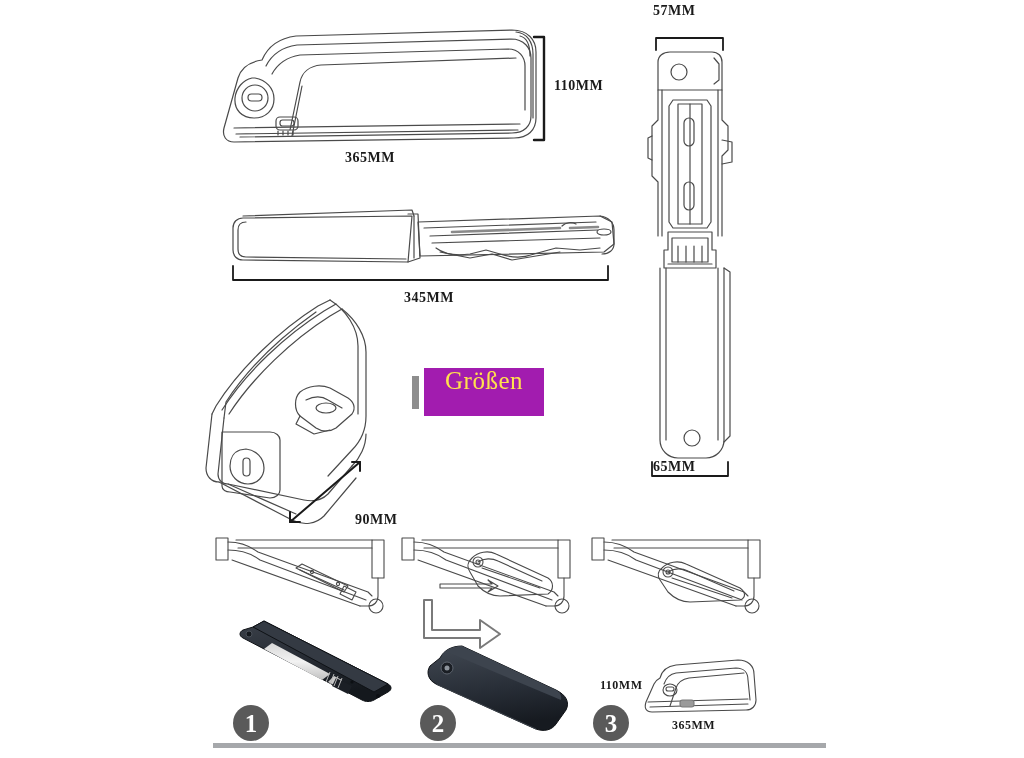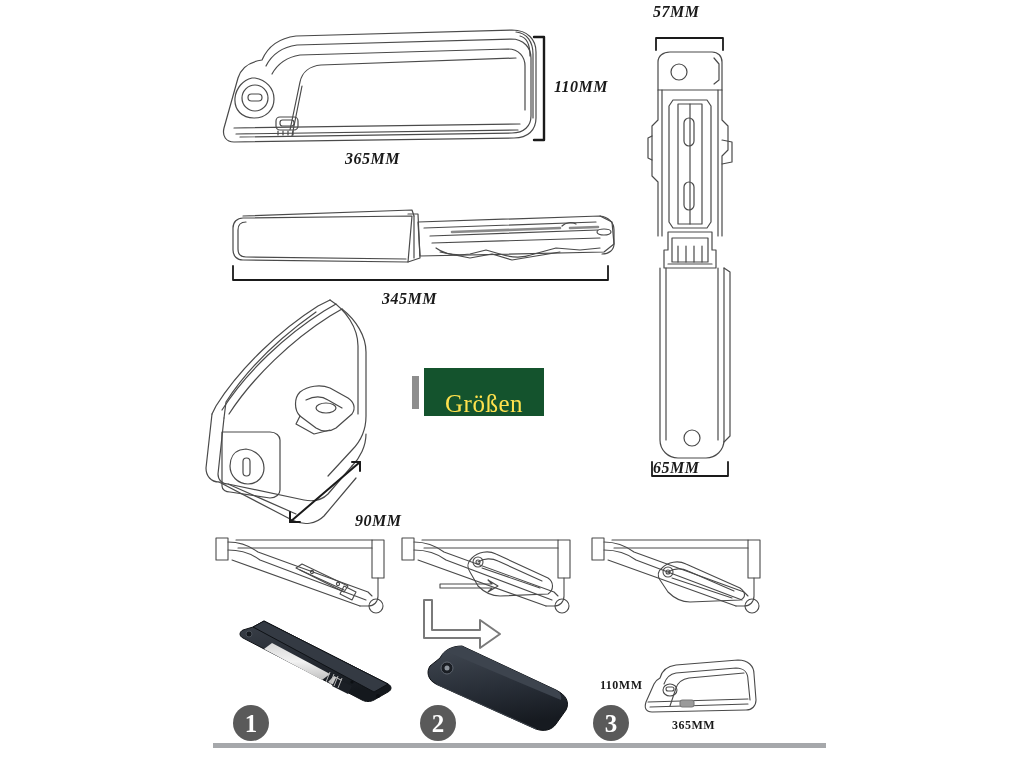--- a/index.html
+++ b/index.html
@@ -16,42 +16,42 @@
     font-family: "Liberation Serif", serif;
   }
   .dim-label {
     position: absolute;
     font-family: "Liberation Serif", serif;
     font-weight: bold;
     color: #1a1a1a;
     white-space: nowrap;
     letter-spacing: 0.5px;
   }
-  .dim-lg { font-size: 16px; font-style: italic; }
+  .dim-lg { font-size: 14px; }
   .dim-sm { font-size: 12px; }
 
   .svg-layer {
     position: absolute;
     left: 0;
     top: 0;
     width: 1024px;
     height: 758px;
     pointer-events: none;
   }
 
   
   #groessen-banner {
     position: absolute;
     left: 424px;
     top: 368px;
     width: 120px;
     height: 48px;
-    background: #14532d;
+    background: #a21caf;
     display: flex;
-    align-items: flex-end;
+    align-items: flex-start;
     justify-content: center;
   }
   #groessen-text {
     font-family: "Liberation Serif", serif;
     font-size: 25px;
     color: #ffe14d;
     letter-spacing: 0.5px;
     line-height: 1;
   }
   #groessen-bar {
@@ -367,21 +367,21 @@
       <circle cx="447" cy="668" r="6" fill="#1a1e24" stroke="#5d646e"></circle>
       <circle cx="447" cy="668" r="2.5" fill="#8d949c" stroke="none"></circle>
       <path d="M436,684 L536,729" stroke="#3a4048" stroke-width="1.2" fill="none"></path>
     </g>
   </svg>
 
   <div class="dim-label dim-lg" style="left:554px; top:78px;">110MM</div>
 
   <div class="dim-label dim-lg" style="left:345px; top:150px;">365MM</div>
 
-  <div class="dim-label dim-lg" style="left:382px; top:290px;">345MM</div>
+  <div class="dim-label dim-lg" style="left:404px; top:290px;">345MM</div>
 
   <div class="dim-label dim-lg" style="left:653px; top:3px;">57MM</div>
 
   <div class="dim-label dim-lg" style="left:653px; top:459px;">65MM</div>
 
   <div class="dim-label dim-lg" style="left:355px; top:512px;">90MM</div>
 
   <div class="dim-label dim-sm" style="left:600px; top:678px;">110MM</div>
 
   <div class="dim-label dim-sm" style="left:672px; top:718px;">365MM</div>

